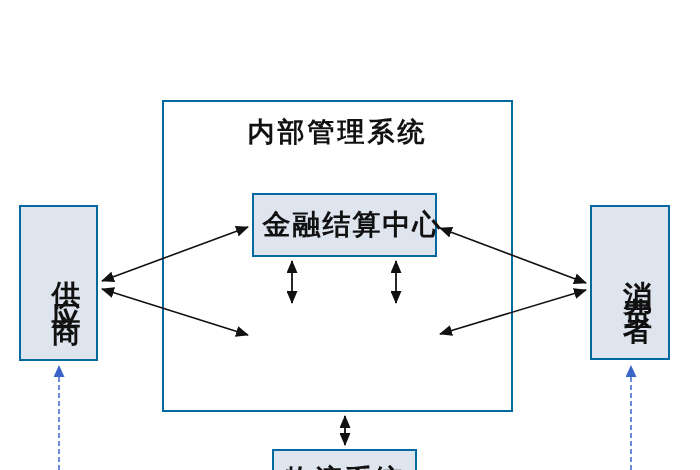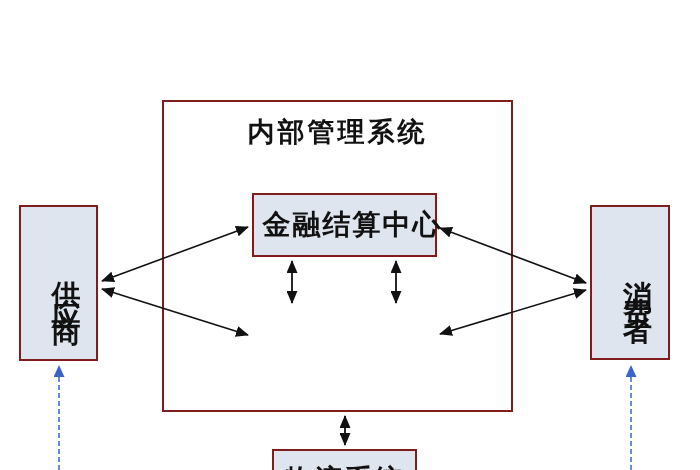--- a/index.html
+++ b/index.html
@@ -8,21 +8,21 @@
     width: 700px;
     height: 470px;
     background: #ffffff;
     overflow: hidden;
     font-family: "DejaVu Sans", sans-serif;
     color: #111111;
     border-radius: 25px;
   }
   .box {
     position: absolute;
-    border: 2px solid #7f1d1d;
+    border: 2px solid #0369a1;
     box-sizing: border-box;
     padding-left: 16px;
   }
   .filled {
     background: #dfe5ee;
   }
   .outer-box {
     background: #ffffff;
   }
   .hcenter {

